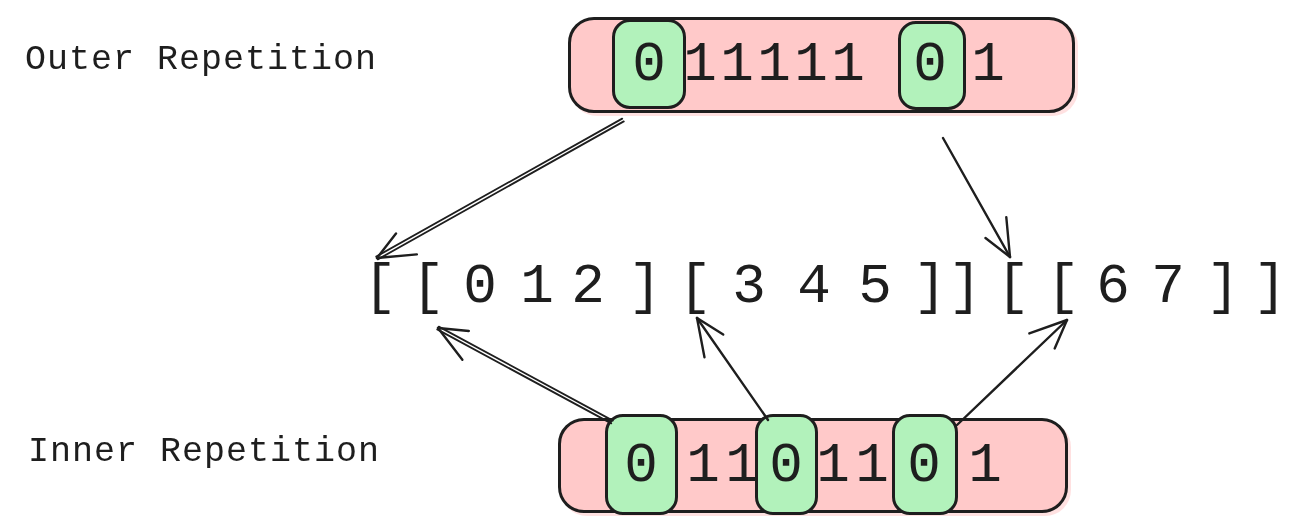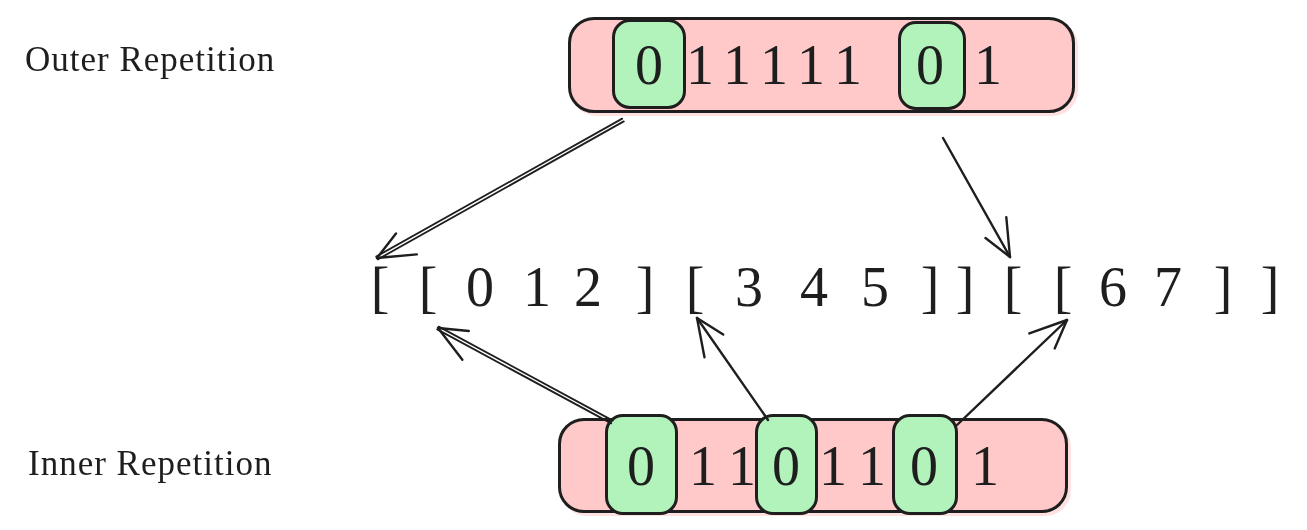--- a/index.html
+++ b/index.html
@@ -2,32 +2,32 @@
 <html><head>
 <meta charset="utf-8">
 <style>
   html, body { margin: 0; padding: 0; background: #ffffff; }
   #canvas {
     position: relative;
     width: 1307px;
     height: 530px;
     background: #ffffff;
     overflow: hidden;
-    font-family: Liberation Serif, serif;
+    font-family: Liberation Mono, monospace;
     color: #1e1e1e;
   }
   .label {
     position: absolute;
     font-size: 35px;
     letter-spacing: 1px;
     white-space: nowrap;
     color: #1e1e1e;
   }
   #outer-label { left: 25px; top: 40px; }
-  #inner-label { left: 28px; top: 432px; margin-top: 12px; }
+  #inner-label { left: 28px; top: 432px; }
   .seq-pink {
     position: absolute;
     border: 3px solid #1e1e1e;
     border-radius: 26px;
     box-sizing: border-box;
     box-shadow: 3px 3px 0 0 rgba(255, 201, 201, 0.55);
   }
   .hl-green {
     position: absolute;
     border: 3px solid #1e1e1e;

